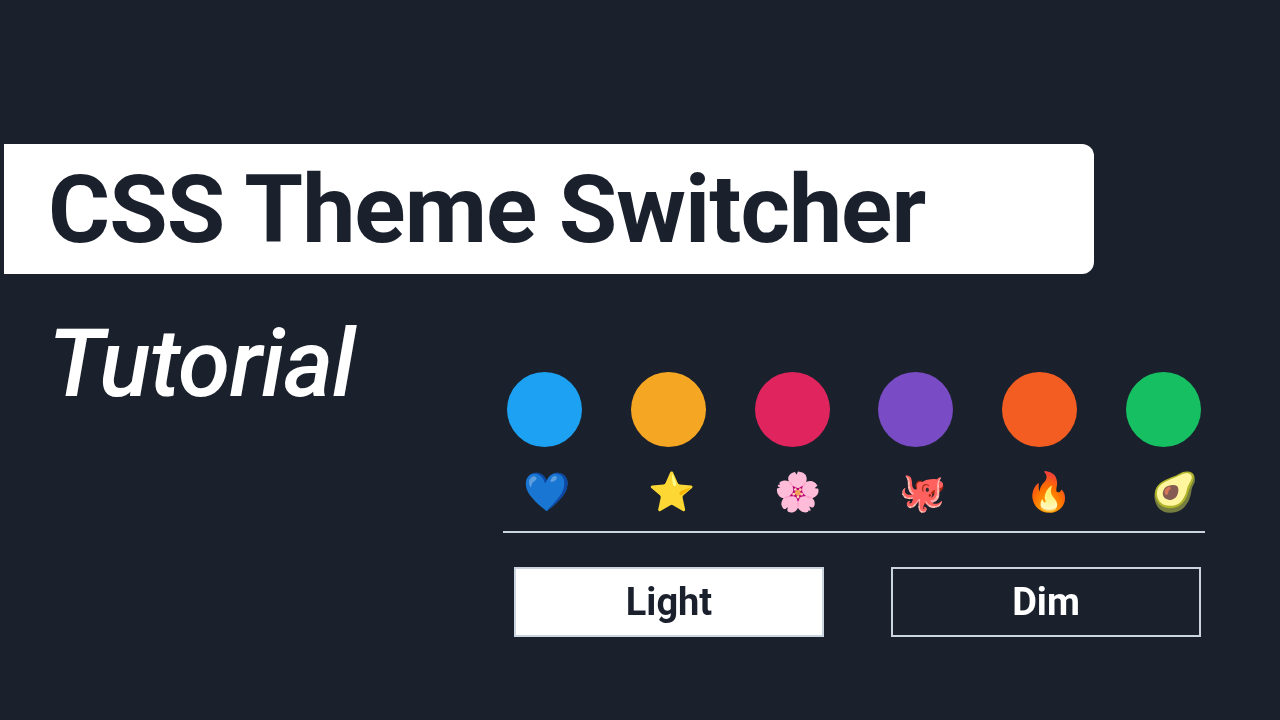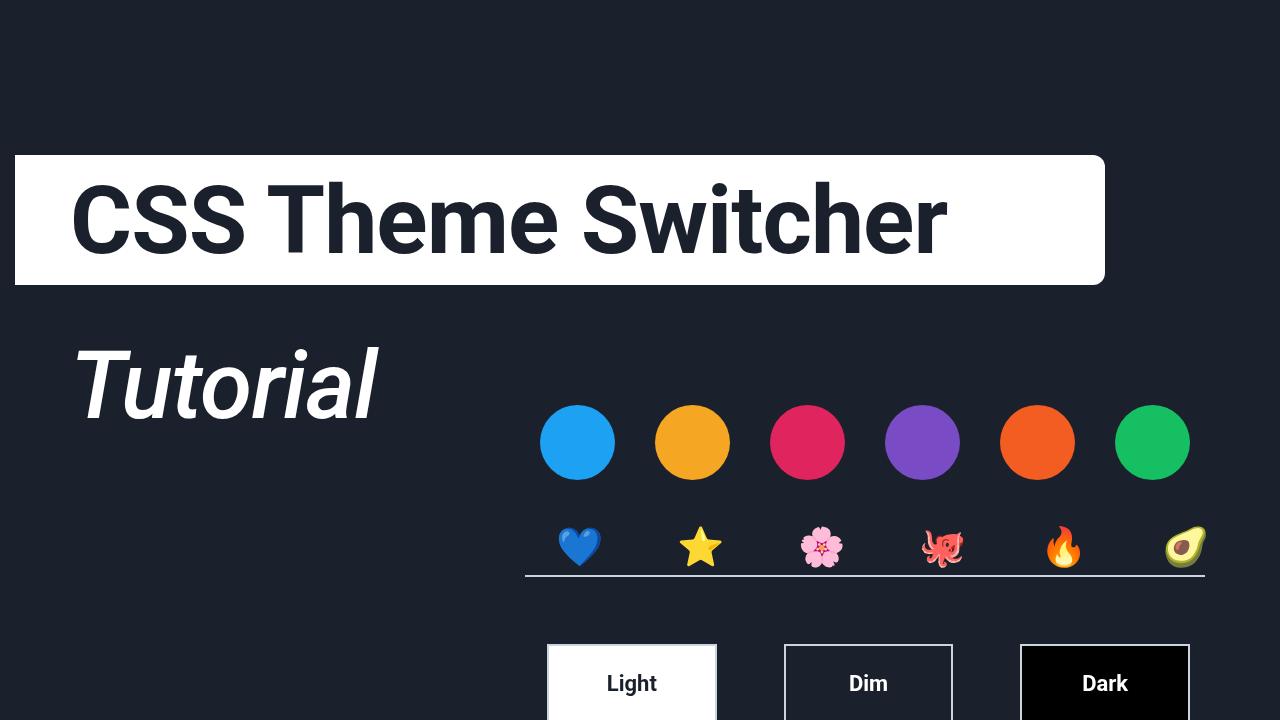--- a/index.html
+++ b/index.html
@@ -1,15 +1,15 @@
 <!DOCTYPE html>
 <html><head>
   <meta charset="utf-8">
   <style>
-    * { margin: 0; padding: 15px; box-sizing: border-box; }
+    * { margin: 0; padding: 4px; box-sizing: border-box; }
     body {
       width: 1280px;
       height: 720px;
       background: #1a202c;
       font-family: -apple-system, BlinkMacSystemFont, 'Segoe UI', Roboto, 'Helvetica Neue', Arial, sans-serif;
       overflow: hidden;
       position: relative;
     }
     .title-card {
       position: absolute;
@@ -73,23 +73,23 @@
       border-top: 2px solid #cbd5e0;
       margin-bottom: 22px;
     }
     .mode-row {
       display: flex;
       justify-content: space-between;
       gap: 60px;
     }
     .mode-btn {
       flex: 1;
-      height: 78px;
+      height: 70px;
       border: 2px solid #cbd5e0;
-      font-size: 22px;
+      font-size: 38px;
       font-weight: 700;
       display: flex;
       align-items: center;
       justify-content: center;
       cursor: pointer;
       margin-left: 7px;
     }
     .mode-light { background: #fff; color: #1a202c; }
     .mode-dim { background: #1a202c; color: #fff; }
     .mode-dark { background: #000; color: #fff; }
@@ -117,15 +117,14 @@
     <div class="emoji">⭐</div>
     <div class="emoji">🌸</div>
     <div class="emoji">🐙</div>
     <div class="emoji">🔥</div>
     <div class="emoji">🥑</div>
   </div>
   <hr class="divider">
   <div class="mode-row">
     <div class="mode-btn mode-light">Light</div>
     <div class="mode-btn mode-dim">Dim</div>
-    <div class="mode-btn mode-dark">Dark</div>
   </div>
 </div>
 
 </body></html>

